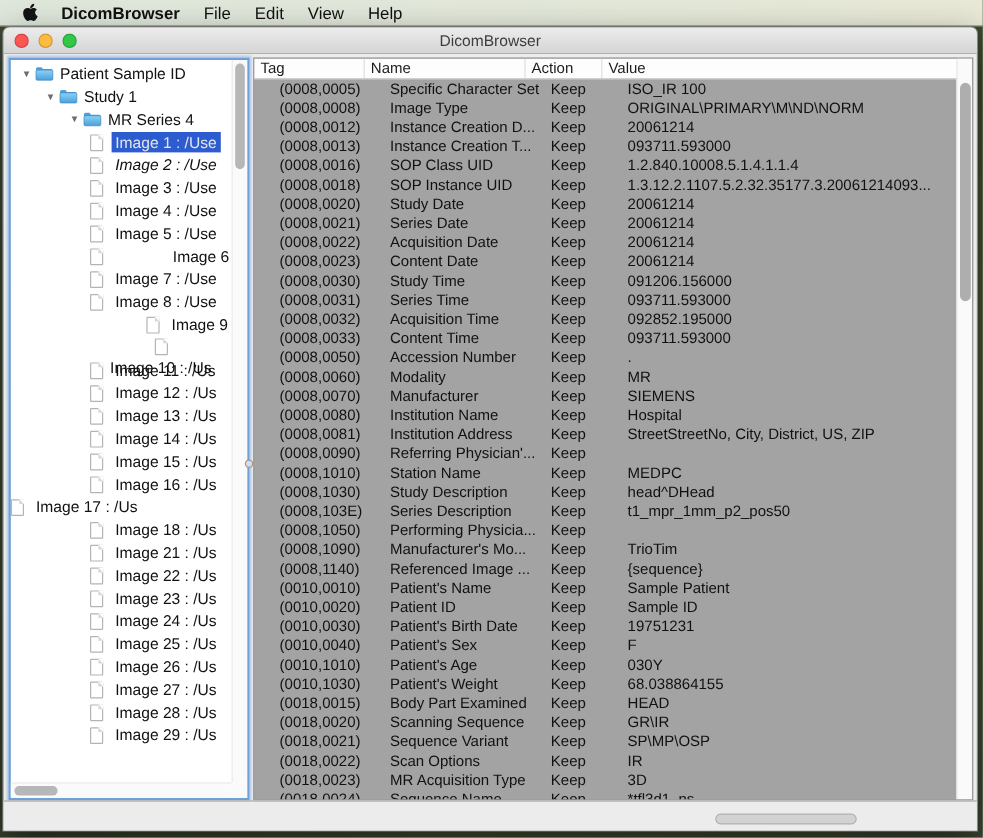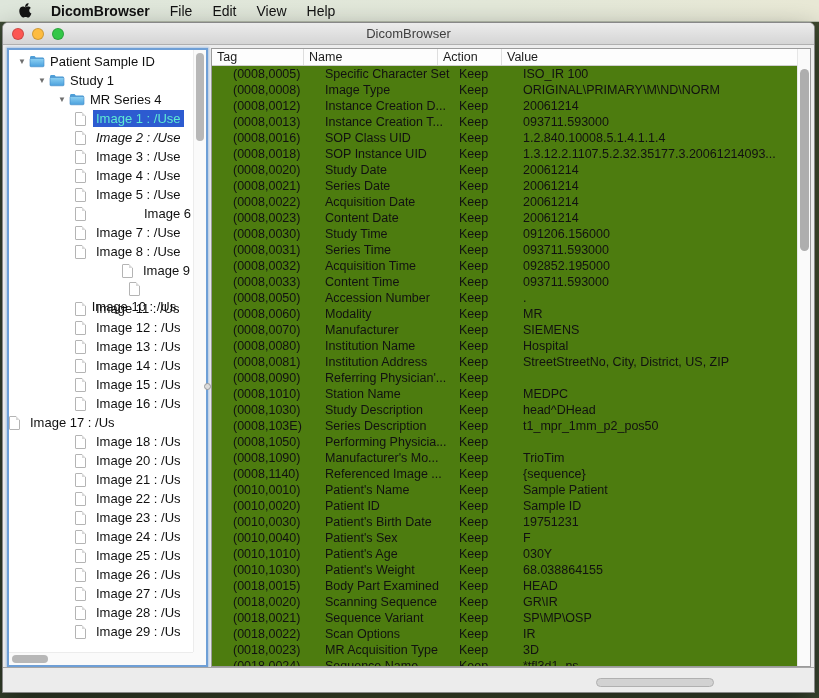--- a/index.html
+++ b/index.html
@@ -51,39 +51,39 @@
     box-shadow:0 0 2px 1px rgba(120,165,220,.55);
   }
   #tree-scroll { position:absolute; left:0; top:0; right:13px; bottom:13px; overflow:hidden; padding-top:2px; }
   .tree-row { height:19px; display:flex; align-items:center; white-space:nowrap; font-size:13px; color:#111; }
   .tri { width:14px; font-size:8px; color:#6e6e6e; text-align:center; flex:0 0 14px; }
   .tree-ico { flex:0 0 18px; display:flex; align-items:center; }
   .doc-icon { position:relative; width:11px; height:14px; background:#fff; border:1px solid #b4b4b4; border-radius:1px; }
   .doc-fold { position:absolute; top:-1px; right:-1px; width:0; height:0;
     border-left:4px solid #d8d8d8; border-top:4px solid #fff; }
   .tree-label { padding:1px 3px; line-height:15px; }
-  .tree-label.selected { background:var(--sel,#2d5bd0); color:#5eead4; }
+  .tree-label.selected { background:var(--sel,#2d5bd0); color:#e5e5e5; }
 
   
   #tree-vsb { position:absolute; right:0; top:0; bottom:13px; width:13px; background:#fafafa; border-left:1px solid #ececec; }
   #tree-vsb-thumb { position:absolute; left:2px; top:3px; width:8px; height:88px; background:#b7b7b7; border-radius:4px; }
   #tree-hsb { position:absolute; left:0; right:13px; bottom:0; height:13px; background:#fafafa; border-top:1px solid #ececec; }
   #tree-hsb-thumb { position:absolute; left:3px; top:2px; width:36px; height:8px; background:#b7b7b7; border-radius:4px; }
   #tree-corner { position:absolute; right:0; bottom:0; width:13px; height:13px; background:#fafafa; }
 
   
   #divider-dot {
     position:absolute; left:201px; top:337px; width:7px; height:7px;
     border-radius:50%; background:#dcdcdc; border:1px solid #9a9a9a;
   }
 
   
   #table-panel {
     position:absolute; left:208px; top:2px; right:3px; bottom:0;
-    background:#4d7c0f; border:1px solid #9b9b9b;
+    background:#a3a3a3; border:1px solid #9b9b9b;
   }
   #thead { display:flex; height:17px; border-bottom:1px solid #cfcfcf; background:#fdfdfd; }
   .hcell {
     font-size:12.5px; color:#1c1c1c; line-height:16px; padding-left:5px;
     border-right:1px solid #dedede; overflow:hidden; white-space:nowrap;
   }
   .c-tag { width:92px; flex:0 0 92px; }
   .c-name { width:134px; flex:0 0 134px; }
   .c-action { width:64px; flex:0 0 64px; }
   .c-value { flex:1 1 auto; border-right:none; }
@@ -319,28 +319,20 @@
               </span>
             </span>
             <span class="tree-label">Image 18 : /Us</span>
           </div>
           <div class="tree-row" style="padding-left: 66px;">
             <span class="tree-ico">
               <span class="doc-icon">
                 <span class="doc-fold"></span>
               </span>
             </span>
-            <span class="tree-label">Image 20 : /Us</span>
-          </div>
-          <div class="tree-row" style="padding-left: 66px;">
-            <span class="tree-ico">
-              <span class="doc-icon">
-                <span class="doc-fold"></span>
-              </span>
-            </span>
             <span class="tree-label">Image 21 : /Us</span>
           </div>
           <div class="tree-row" style="padding-left: 66px;">
             <span class="tree-ico">
               <span class="doc-icon">
                 <span class="doc-fold"></span>
               </span>
             </span>
             <span class="tree-label">Image 22 : /Us</span>
           </div>

